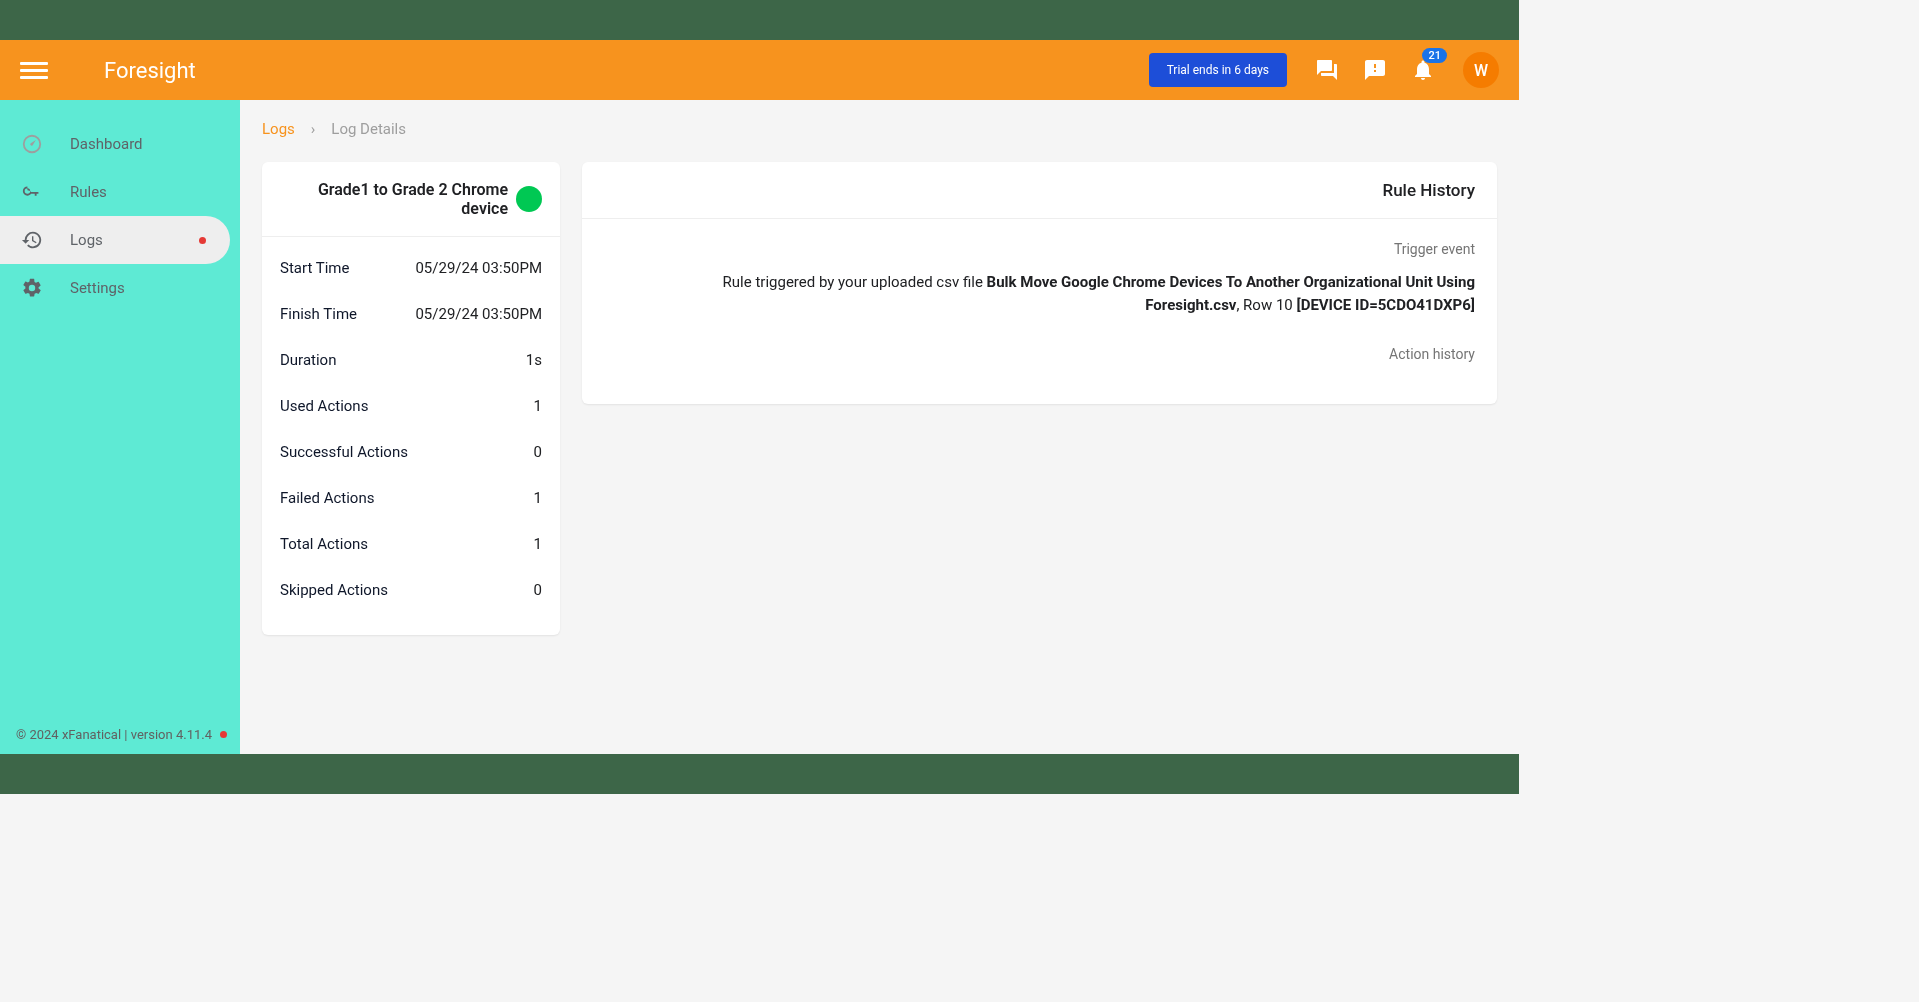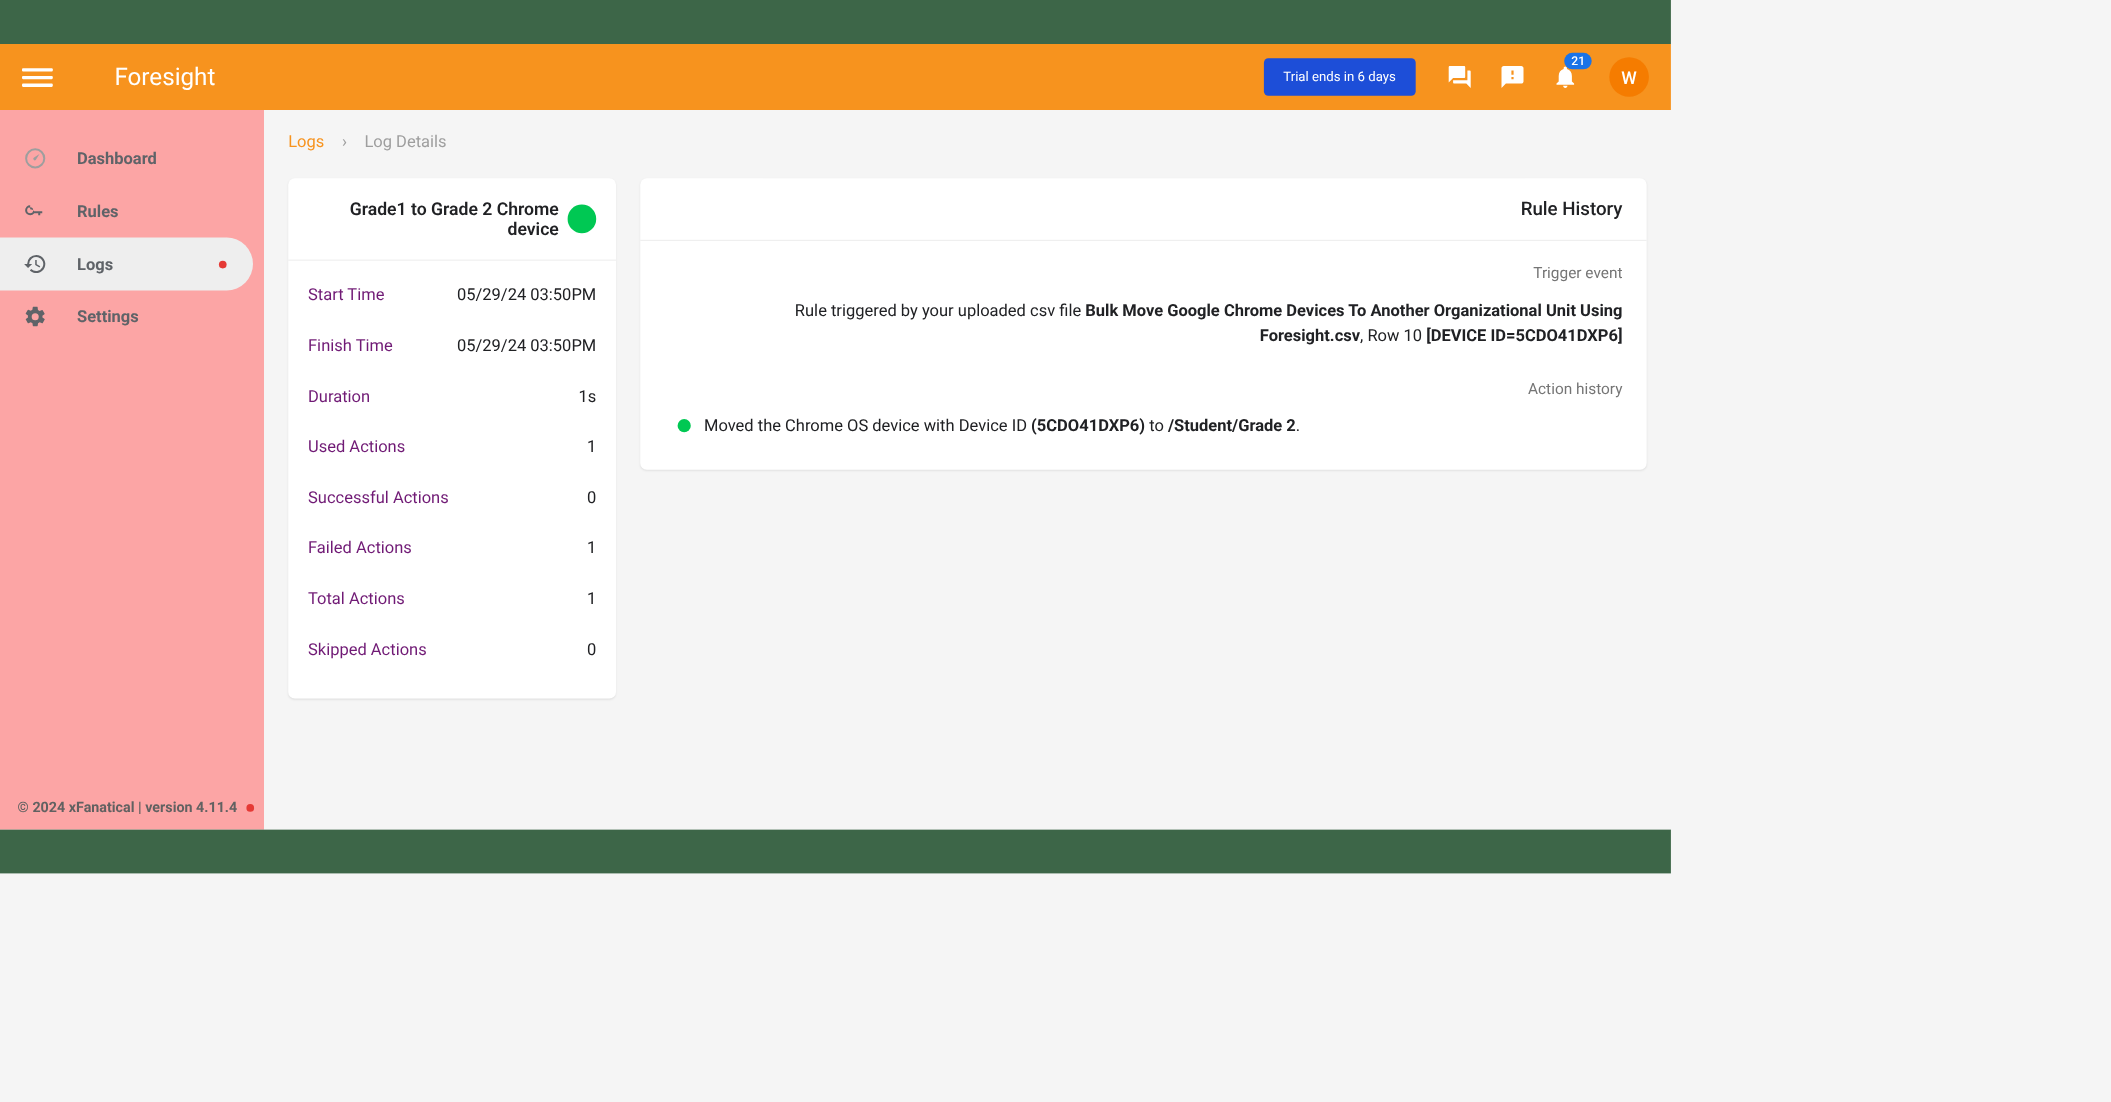--- a/index.html
+++ b/index.html
@@ -29,22 +29,22 @@
 .hdr-icon { width:28px; height:28px; margin:0 10px; cursor:pointer; display:flex; align-items:center; justify-content:flex-start; position:relative; }
 .hdr-icon svg { fill:#fff; width:24px; height:24px; }
 .notif-badge {
   position:absolute; top:-8px; right:-8px; background:#1a73e8; color:#fff;
   border-radius:10px; font-size:11px; padding:1px 6px; font-weight:500;
 }
 .avatar { width:36px; height:36px; border-radius:50%; background:#f57c00; color:#fff;
   display:flex; align-items:center; justify-content:center; font-size:16px; font-weight:500; margin-left:14px; cursor:pointer; }
 
 .sidebar {
-  position:absolute; top:100px; left:0; bottom:40px; width:240px; background:#fca5a5;
-  display:flex; flex-direction:column; padding-top:20px;font-weight:bold;
+  position:absolute; top:100px; left:0; bottom:40px; width:240px; background:#5eead4;
+  display:flex; flex-direction:column; padding-top:20px;
 }
 .sidebar-item {
   display:flex; align-items:center; height:48px; padding:0 20px; cursor:pointer;
   color:#5f6368; font-size:15px; position:relative;
 }
 .sidebar-item .icon { width:24px; height:24px; margin-right:26px; display:flex; align-items:center; justify-content:center; }
 .sidebar-item .icon svg { fill:#5f6368; width:22px; height:22px; }
 .sidebar-item.active { background:#eeeeee; border-top-right-radius:24px; border-bottom-right-radius:24px; width:230px; }
 .sidebar-item.active .dot { width:7px; height:7px; background:#e53935; border-radius:50%; position:absolute; right:24px; }
 .sidebar-item:first-child .icon svg { fill:#9e9e9e; }
@@ -66,21 +66,21 @@
 .content { display:flex; gap:22px; align-items:flex-start; }
 
 .card { background:#fff; border-radius:6px; box-shadow:0 1px 2px rgba(0,0,0,0.08);text-align:right; }
 
 .summary-card { width:298px; }
 .summary-head { padding:18px 18px; display:flex; align-items:center; justify-content:space-between; border-bottom:1px solid #eee; }
 .summary-title { font-size:16px; font-weight:600; color:#202124; flex:1; padding-right:8px; }
 .status-dot-lg { width:26px; height:26px; border-radius:50%; background:#00c853; }
 .summary-rows { padding:8px 18px 22px; }
 .summary-row { display:flex; justify-content:space-between; align-items:center; padding:14px 0; font-size:15px; }
-.summary-row .lbl { color:#701a75; }
+.summary-row .lbl { color:#0f172a; }
 .summary-row .val { color:#202124; }
 
 .history-card { flex:1; }
 .history-head { padding:18px 22px; font-size:17px; font-weight:500; border-bottom:1px solid #eee; }
 .history-body { padding:22px 22px 28px; }
 .section-label { font-size:14px; color:#757575; margin-bottom:14px; }
 .trigger-text { font-size:15px; color:#202124; line-height:1.5; padding-left:30px; margin-bottom:30px; }
 .trigger-text .bold { font-weight:700; }
 .action-item { display:flex; align-items:flex-start; gap:12px; padding-left:12px; font-size:15px; line-height:1.5; }
 .action-item .dot3 { width:12px; height:12px; border-radius:50%; background:#00c853; margin-top:5px; flex-shrink:0; }
@@ -209,22 +209,16 @@
     </div>
 
     <div class="card history-card">
       <div class="history-head">Rule History</div>
       <div class="history-body">
         <div class="section-label">Trigger event</div>
         <div class="trigger-text">
           <span>Rule triggered by your uploaded csv file </span><span class="bold">Bulk Move Google Chrome Devices To Another Organizational Unit Using Foresight.csv</span><span>, Row 10 </span><span class="bold">[DEVICE ID=5CDO41DXP6]</span>
         </div>
         <div class="section-label">Action history</div>
-        <div class="action-item">
-          <span class="dot3"></span>
-          <div>
-            <span>Moved the Chrome OS device with Device ID </span><span class="bold">(5CDO41DXP6)</span><span> to </span><span class="bold">/Student/Grade 2</span><span>.</span>
-          </div>
-        </div>
       </div>
     </div>
   </div>
 </div>
 
 </body></html>

